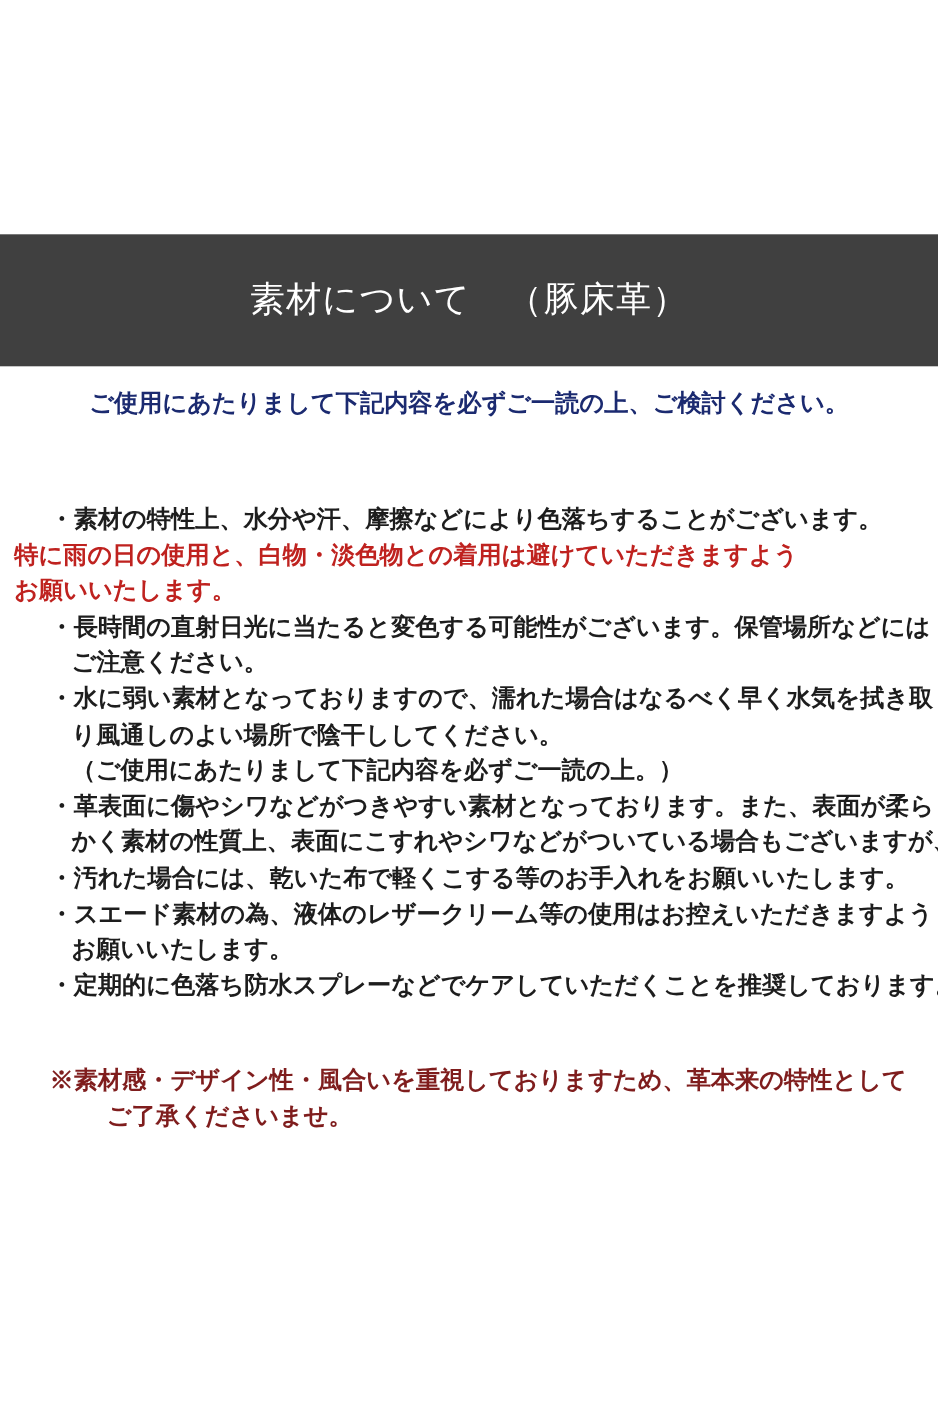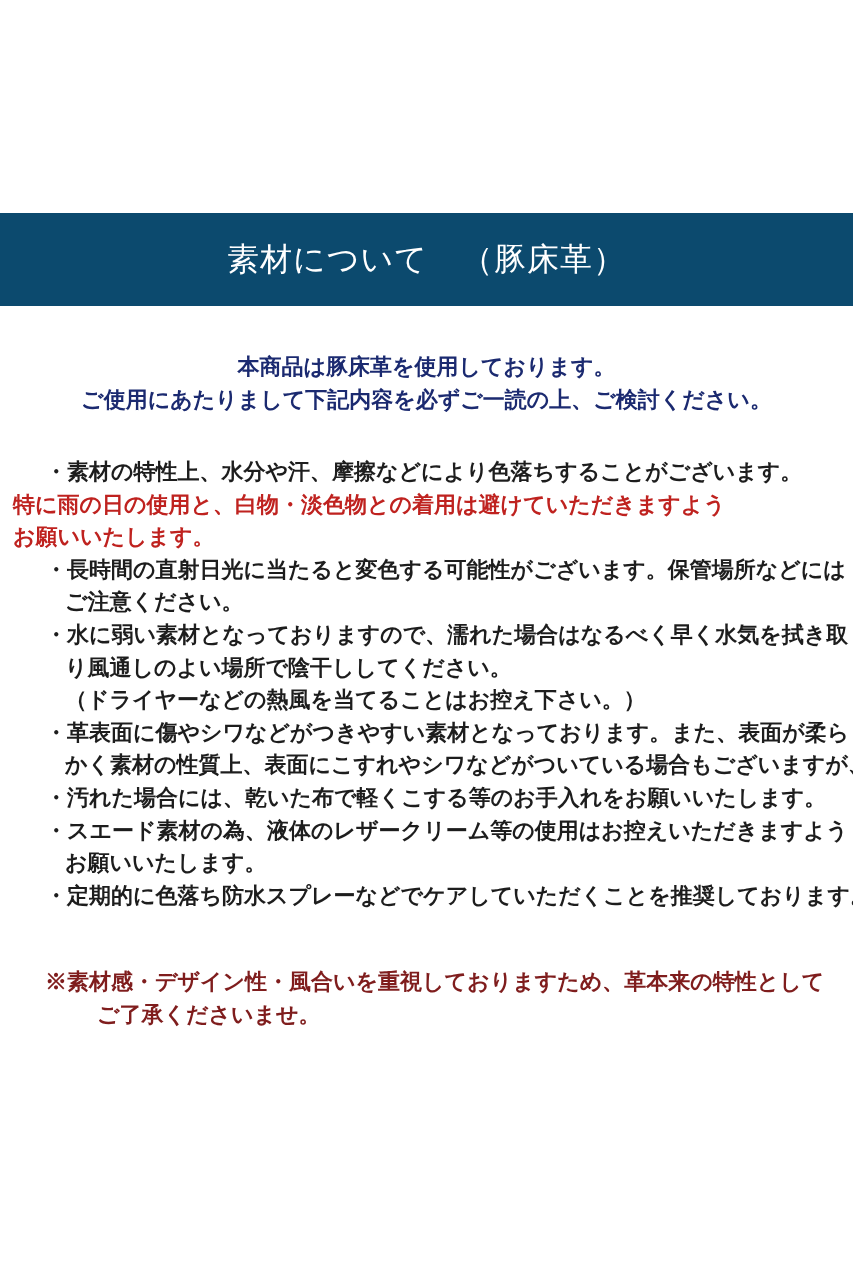--- a/index.html
+++ b/index.html
@@ -14,22 +14,22 @@
     height: 1280px;
     background: #ffffff;
     overflow: hidden;
   }
   
   .banner {
     position: absolute;
     top: 213px;
     left: 0;
     width: 853px;
-    height: 93px;
-    background: #0c4a6e;
+    height: 120px;
+    background: #404040;
     display: flex;
     align-items: center;
     justify-content: center;
   }
   .banner-title {
     margin: 0;
     color: #ffffff;
     font-size: 32px;
     font-weight: 400;
     letter-spacing: 1px;
@@ -91,38 +91,37 @@
 </head>
 <body>
 
 <div class="page">
 
   <header class="banner">
     <h1 class="banner-title">素材について　（豚床革）</h1>
   </header>
 
   <section class="intro">
-    <p>本商品は豚床革を使用しております。</p>
     <p>ご使用にあたりまして下記内容を必ずご一読の上、ご検討ください。</p>
   </section>
 
   <section class="notes">
     <div class="note-item">
       <p class="line">・素材の特性上、水分や汗、摩擦などにより色落ちすることがございます。</p>
       <p class="line cont warn">特に雨の日の使用と、白物・淡色物との着用は避けていただきますよう</p>
       <p class="line cont warn">お願いいたします。</p>
     </div>
     <div class="note-item">
       <p class="line">・長時間の直射日光に当たると変色する可能性がございます。保管場所などには</p>
       <p class="line cont">ご注意ください。</p>
     </div>
     <div class="note-item">
       <p class="line">・水に弱い素材となっておりますので、濡れた場合はなるべく早く水気を拭き取</p>
       <p class="line cont">り風通しのよい場所で陰干ししてください。</p>
-      <p class="line cont">（ドライヤーなどの熱風を当てることはお控え下さい。）</p>
+      <p class="line cont">（ご使用にあたりまして下記内容を必ずご一読の上。）</p>
     </div>
     <div class="note-item">
       <p class="line">・革表面に傷やシワなどがつきやすい素材となっております。また、表面が柔ら</p>
       <p class="line cont">かく素材の性質上、表面にこすれやシワなどがついている場合もございますが、</p>
     </div>
     <div class="note-item">
       <p class="line">・汚れた場合には、乾いた布で軽くこする等のお手入れをお願いいたします。</p>
     </div>
     <div class="note-item">
       <p class="line">・スエード素材の為、液体のレザークリーム等の使用はお控えいただきますよう</p>

